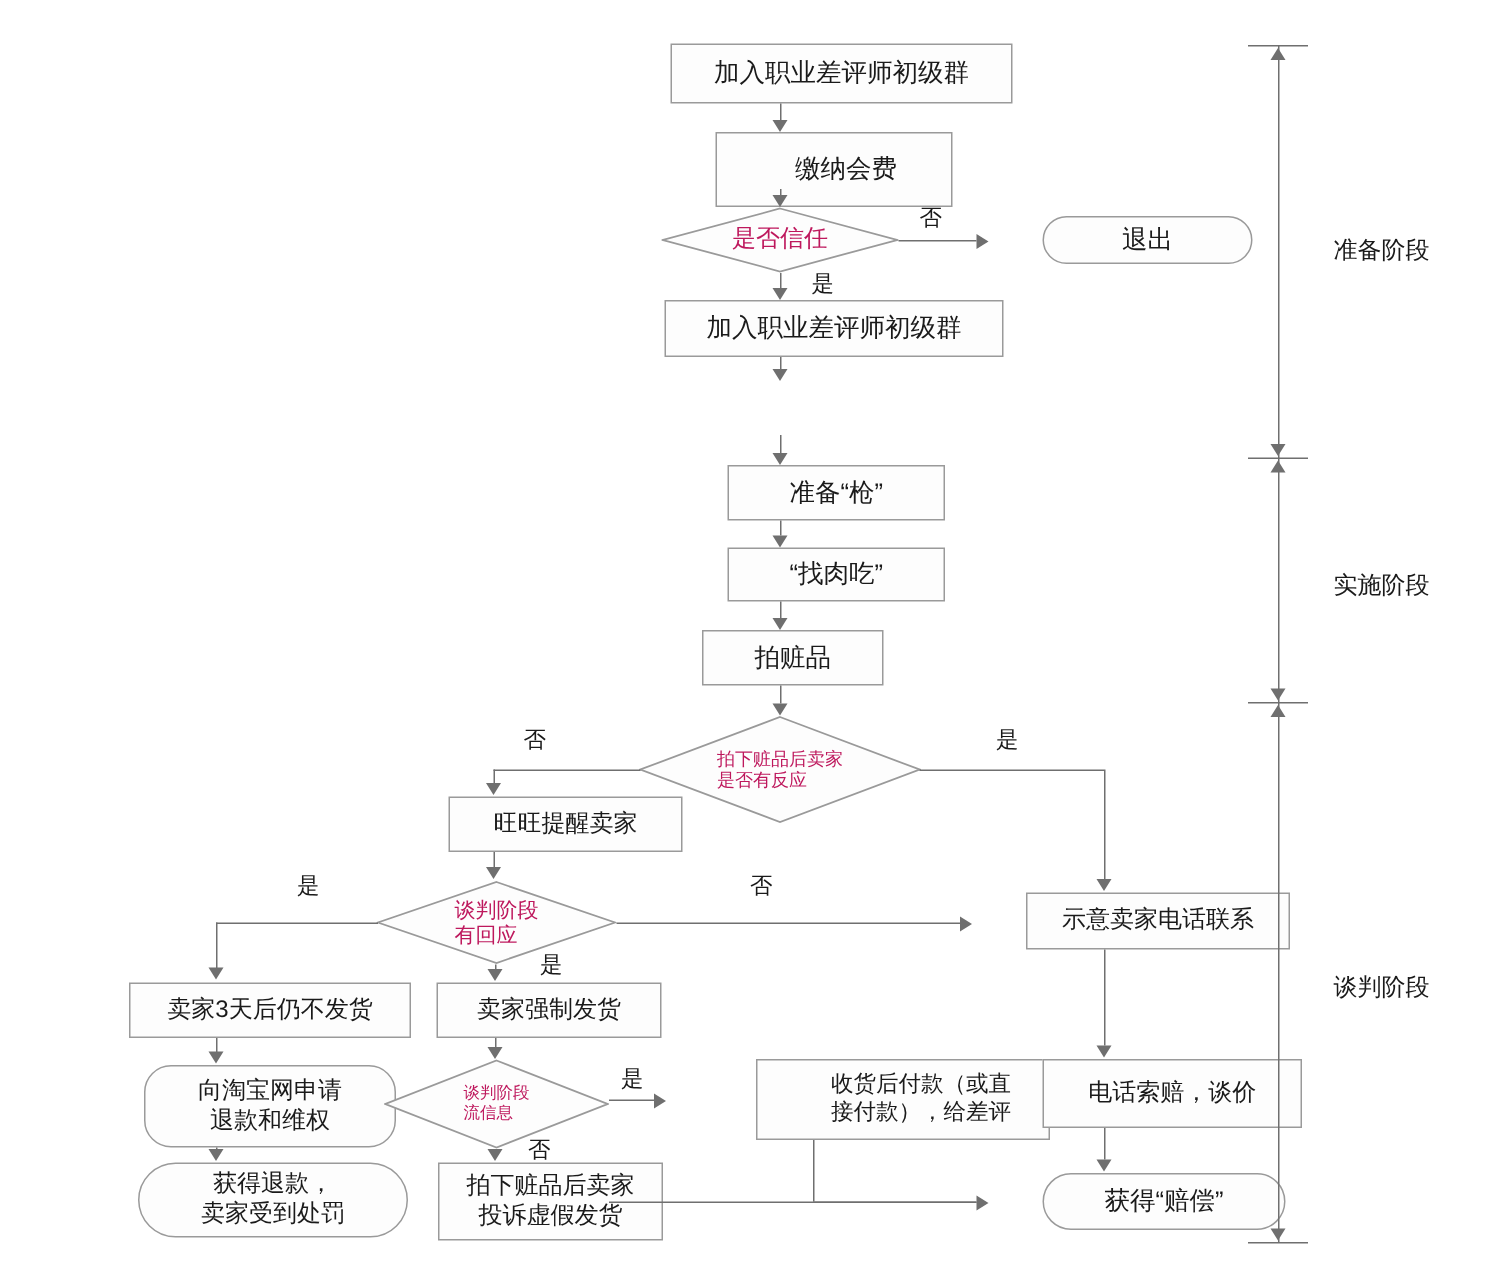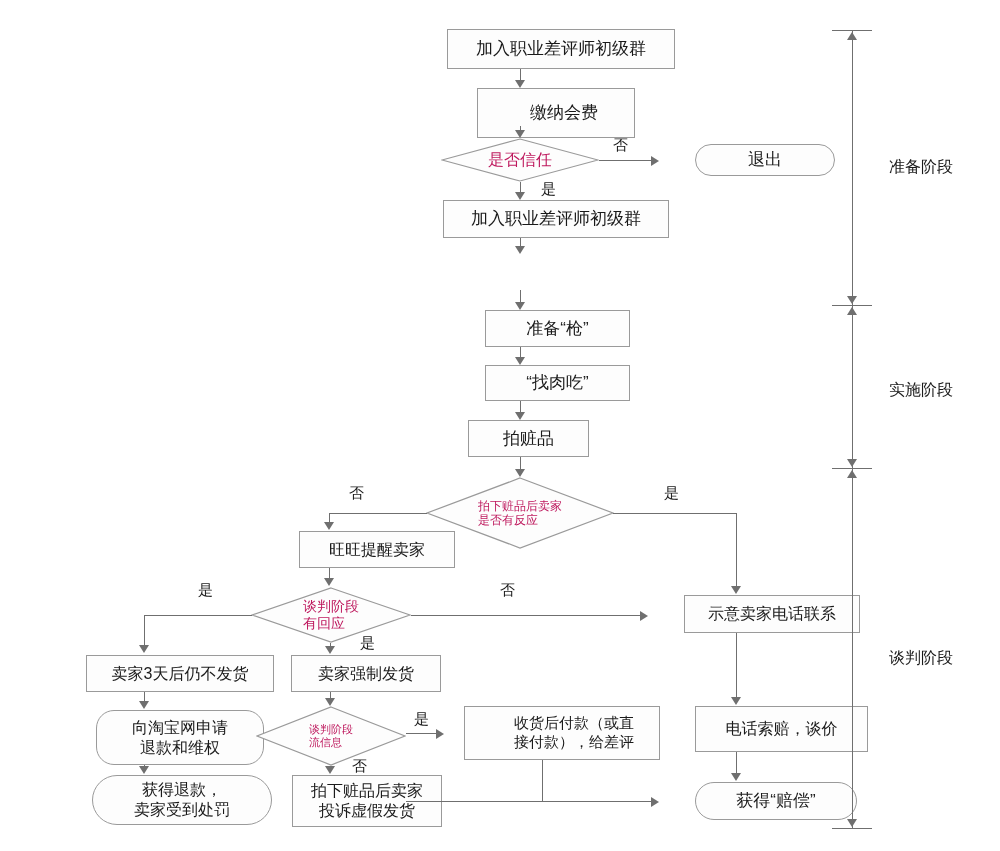--- a/index.html
+++ b/index.html
@@ -170,21 +170,21 @@
   </div>
 
   <div class="diamond-wrap" style="left:256px;top:706px;width:150px;height:60px;">
     <svg class="diamond-shape" viewBox="0 0 150 60" preserveAspectRatio="none">
       <polygon points="75,1 149,30 75,59 1,30" fill="#fdfdfd" stroke="#9a9a9a" stroke-width="1.2"></polygon>
     </svg>
     <span class="diamond-label" style="font-size:11px;">谈判阶段
 流信息</span>
   </div>
 
-  <div class="node rect" style="left:428px;top:706px;width:196px;height:54px;font-size:15px;padding-left:24px;">
+  <div class="node rect" style="left:468px;top:706px;width:196px;height:54px;font-size:15px;padding-left:24px;">
     <span>收货后付款（或直
 接付款），给差评</span>
   </div>
 
   <div class="node rect" style="left:659px;top:706px;width:173px;height:46px;font-size:16px;">
     <span>电话索赔，谈价</span>
   </div>
 
   <div class="node round" style="left:56px;top:775px;width:180px;height:50px;font-size:16px;">
     <span>获得退款，

